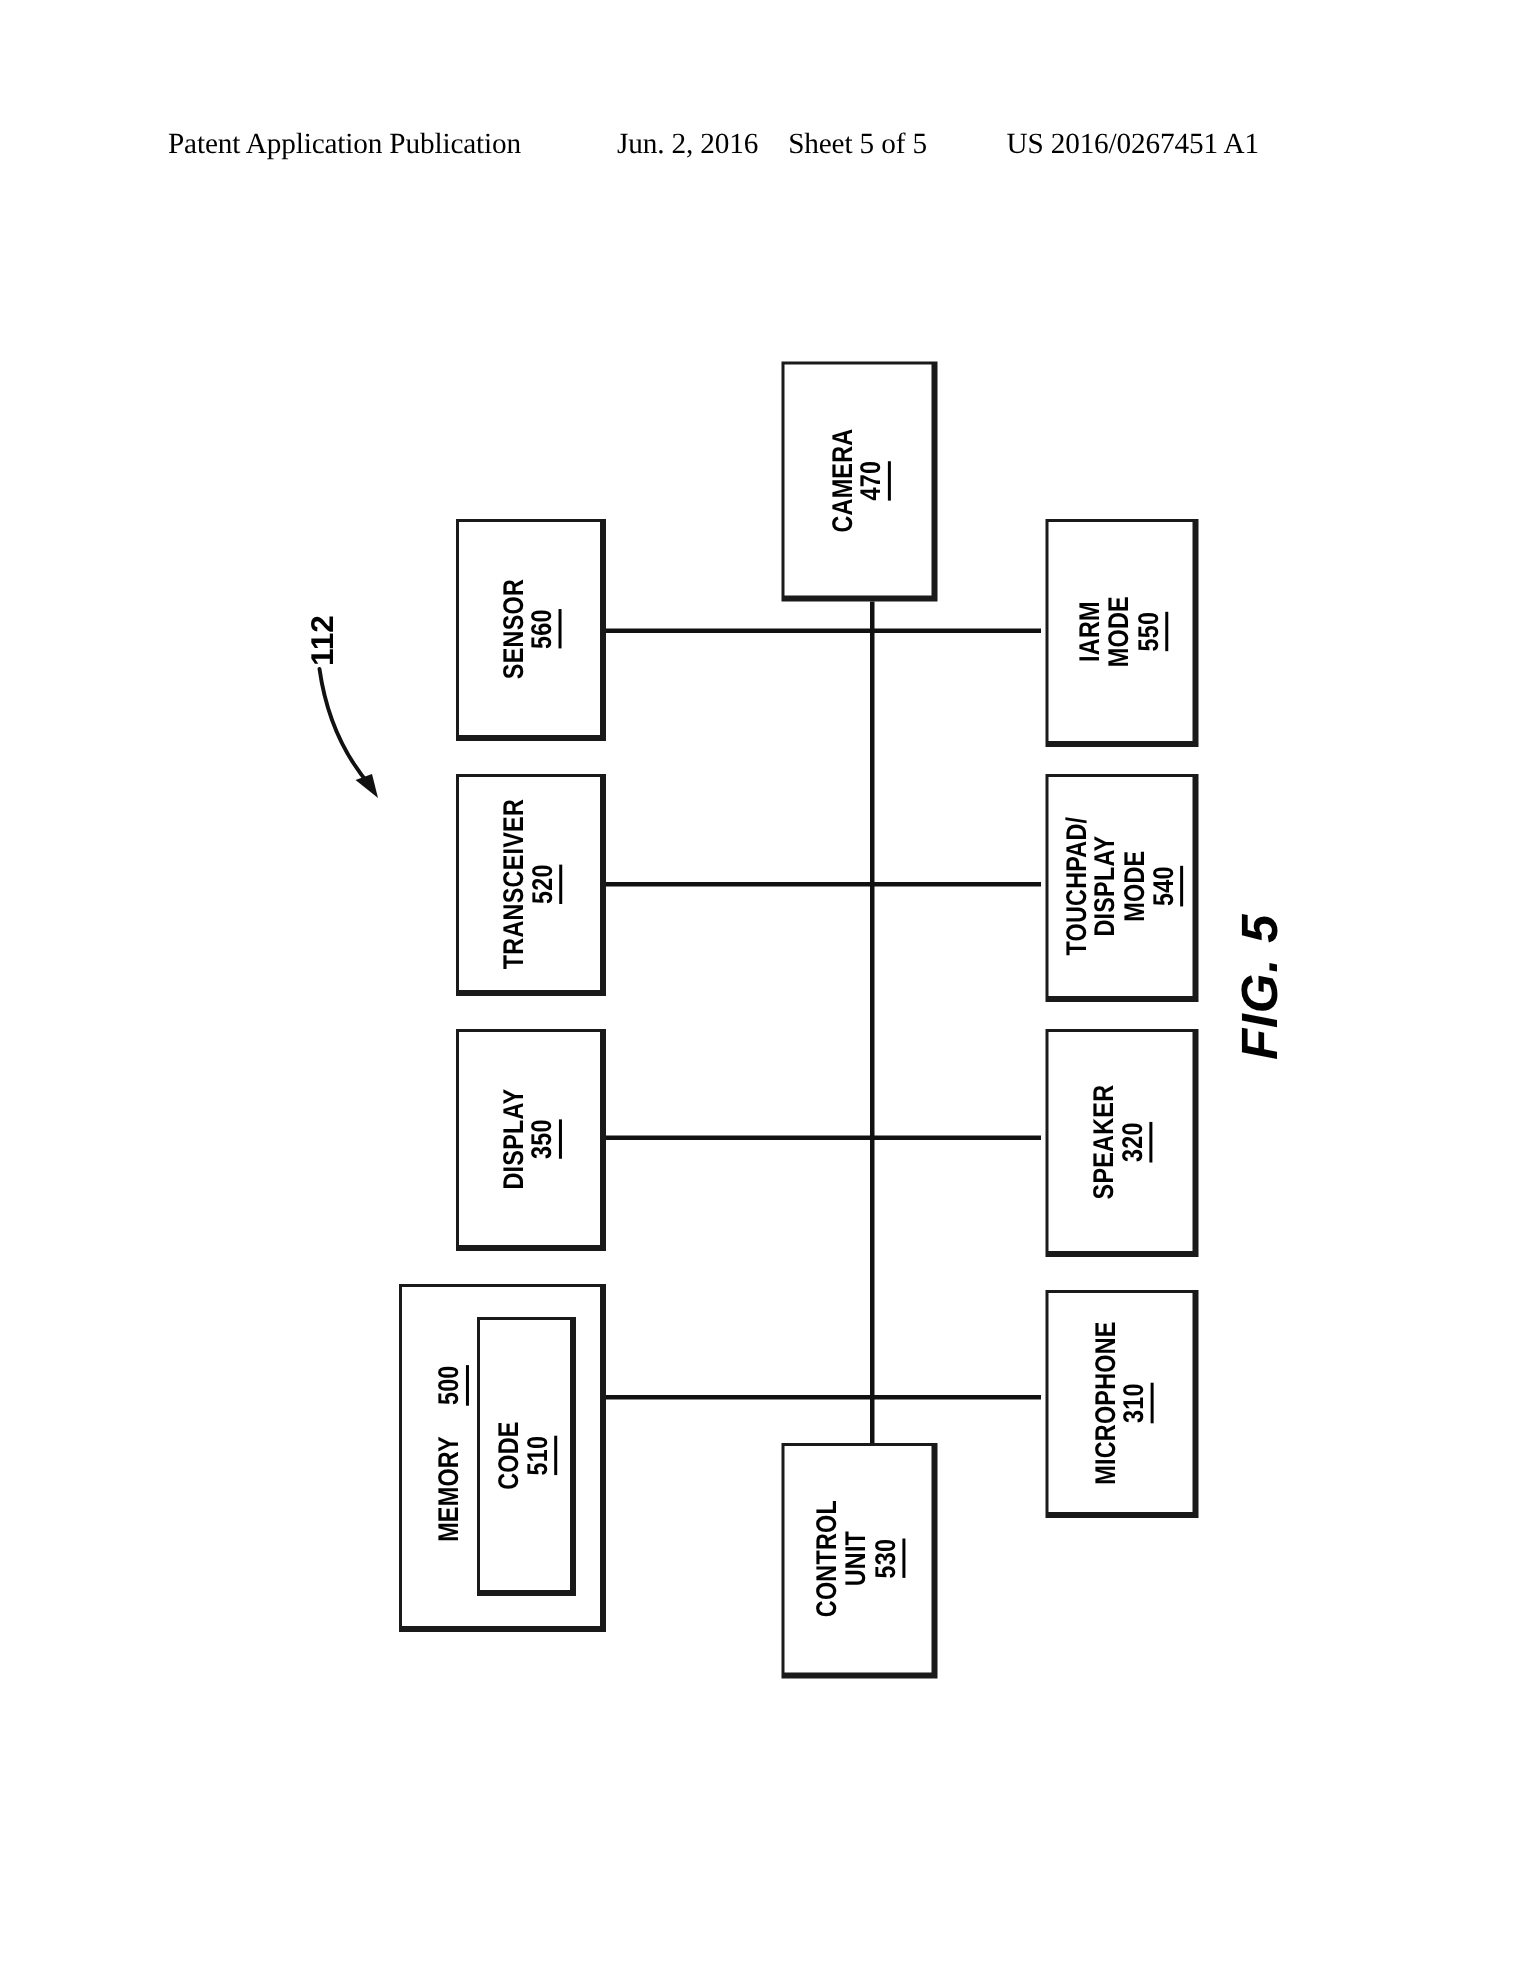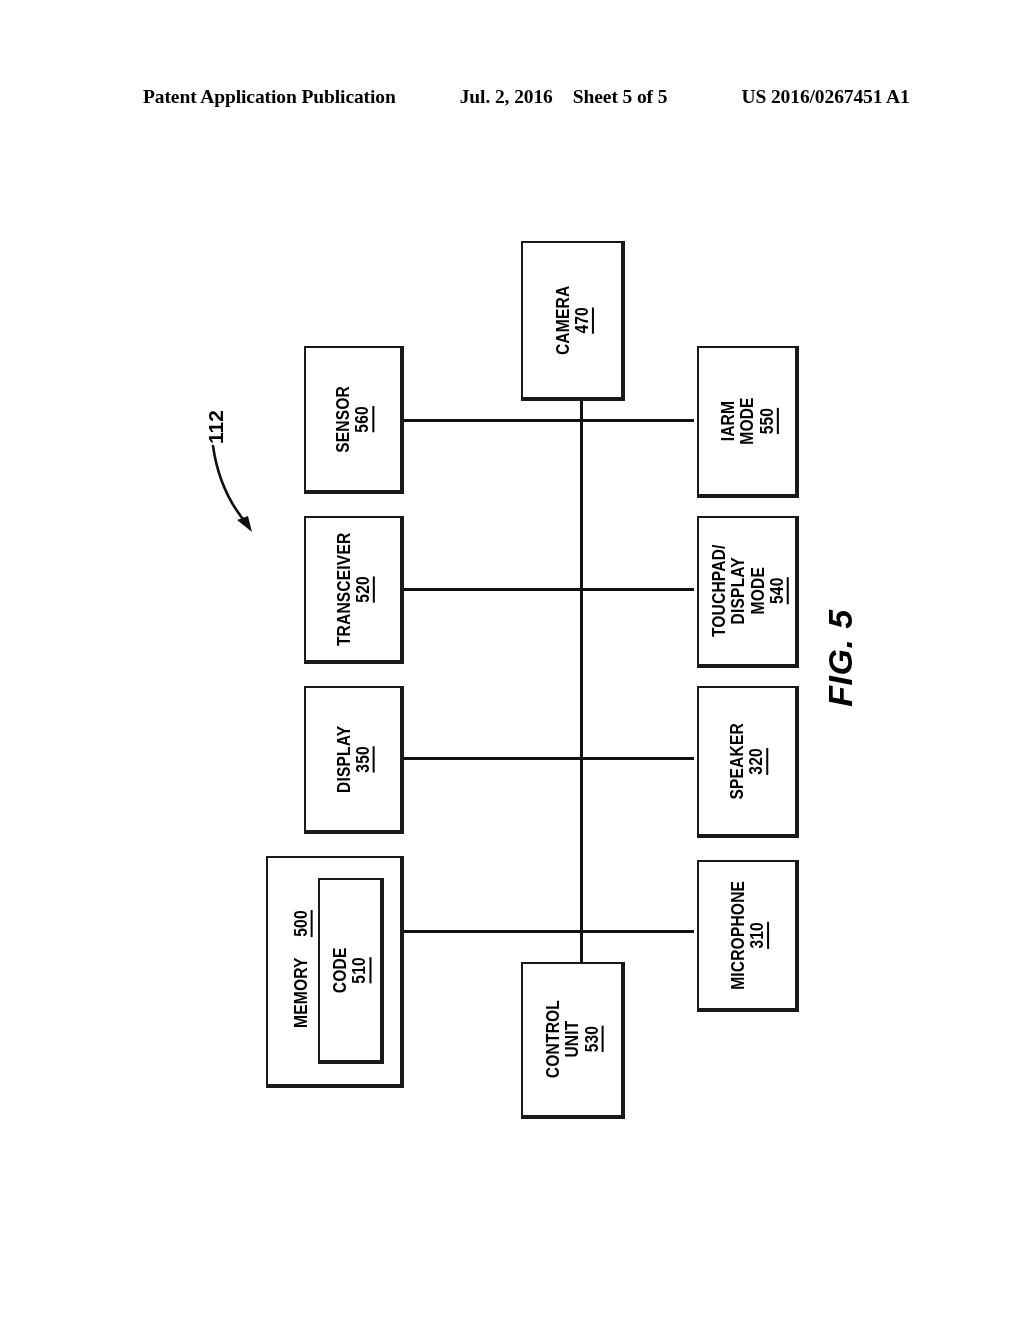--- a/index.html
+++ b/index.html
@@ -14,34 +14,34 @@
     position: relative;
     font-family: "Liberation Serif", serif;
     color: #000000;
     overflow: hidden;
   }
 
   
   .page-header {
     position: absolute;
     top: 86px;
-    left: 143px;
+    left: 112px;
     width: 772px;
     height: 26px;
     display: flex;
     align-items: baseline;
     font-family: "Liberation Serif", serif;
-    font-weight: bold;
+    font-weight: normal;
     font-size: 19.5px;
     letter-spacing: -0.1px;
     white-space: nowrap;
   }
   .hdr-pub { margin-right: 64px; }
   .hdr-date { margin-right: 20px; }
-  .hdr-sheet { margin-right: 74px; }
+  .hdr-sheet { margin-right: 53px; }
   .hdr-num { }
 
   
   .figure {
     position: absolute;
     top: 0;
     left: 0;
     width: 1024px;
     height: 1320px;
   }
@@ -142,21 +142,21 @@
     transform: rotate(-90deg);
     transform-origin: center center;
     white-space: nowrap;
   }
 </style>
 </head>
 <body>
 
 <div class="page-header">
   <span class="hdr-pub">Patent Application Publication</span>
-  <span class="hdr-date">Jul. 2, 2016</span>
+  <span class="hdr-date">Jun. 2, 2016</span>
   <span class="hdr-sheet">Sheet 5 of 5</span>
   <span class="hdr-num">US 2016/0267451 A1</span>
 </div>
 
 <div class="figure">
 
   <div class="wire wire-v" style="left:580px; top:400px; height:562px;"></div>
 
   <div class="wire wire-h" style="left:404px; top:419px; width:290px;"></div>
 

